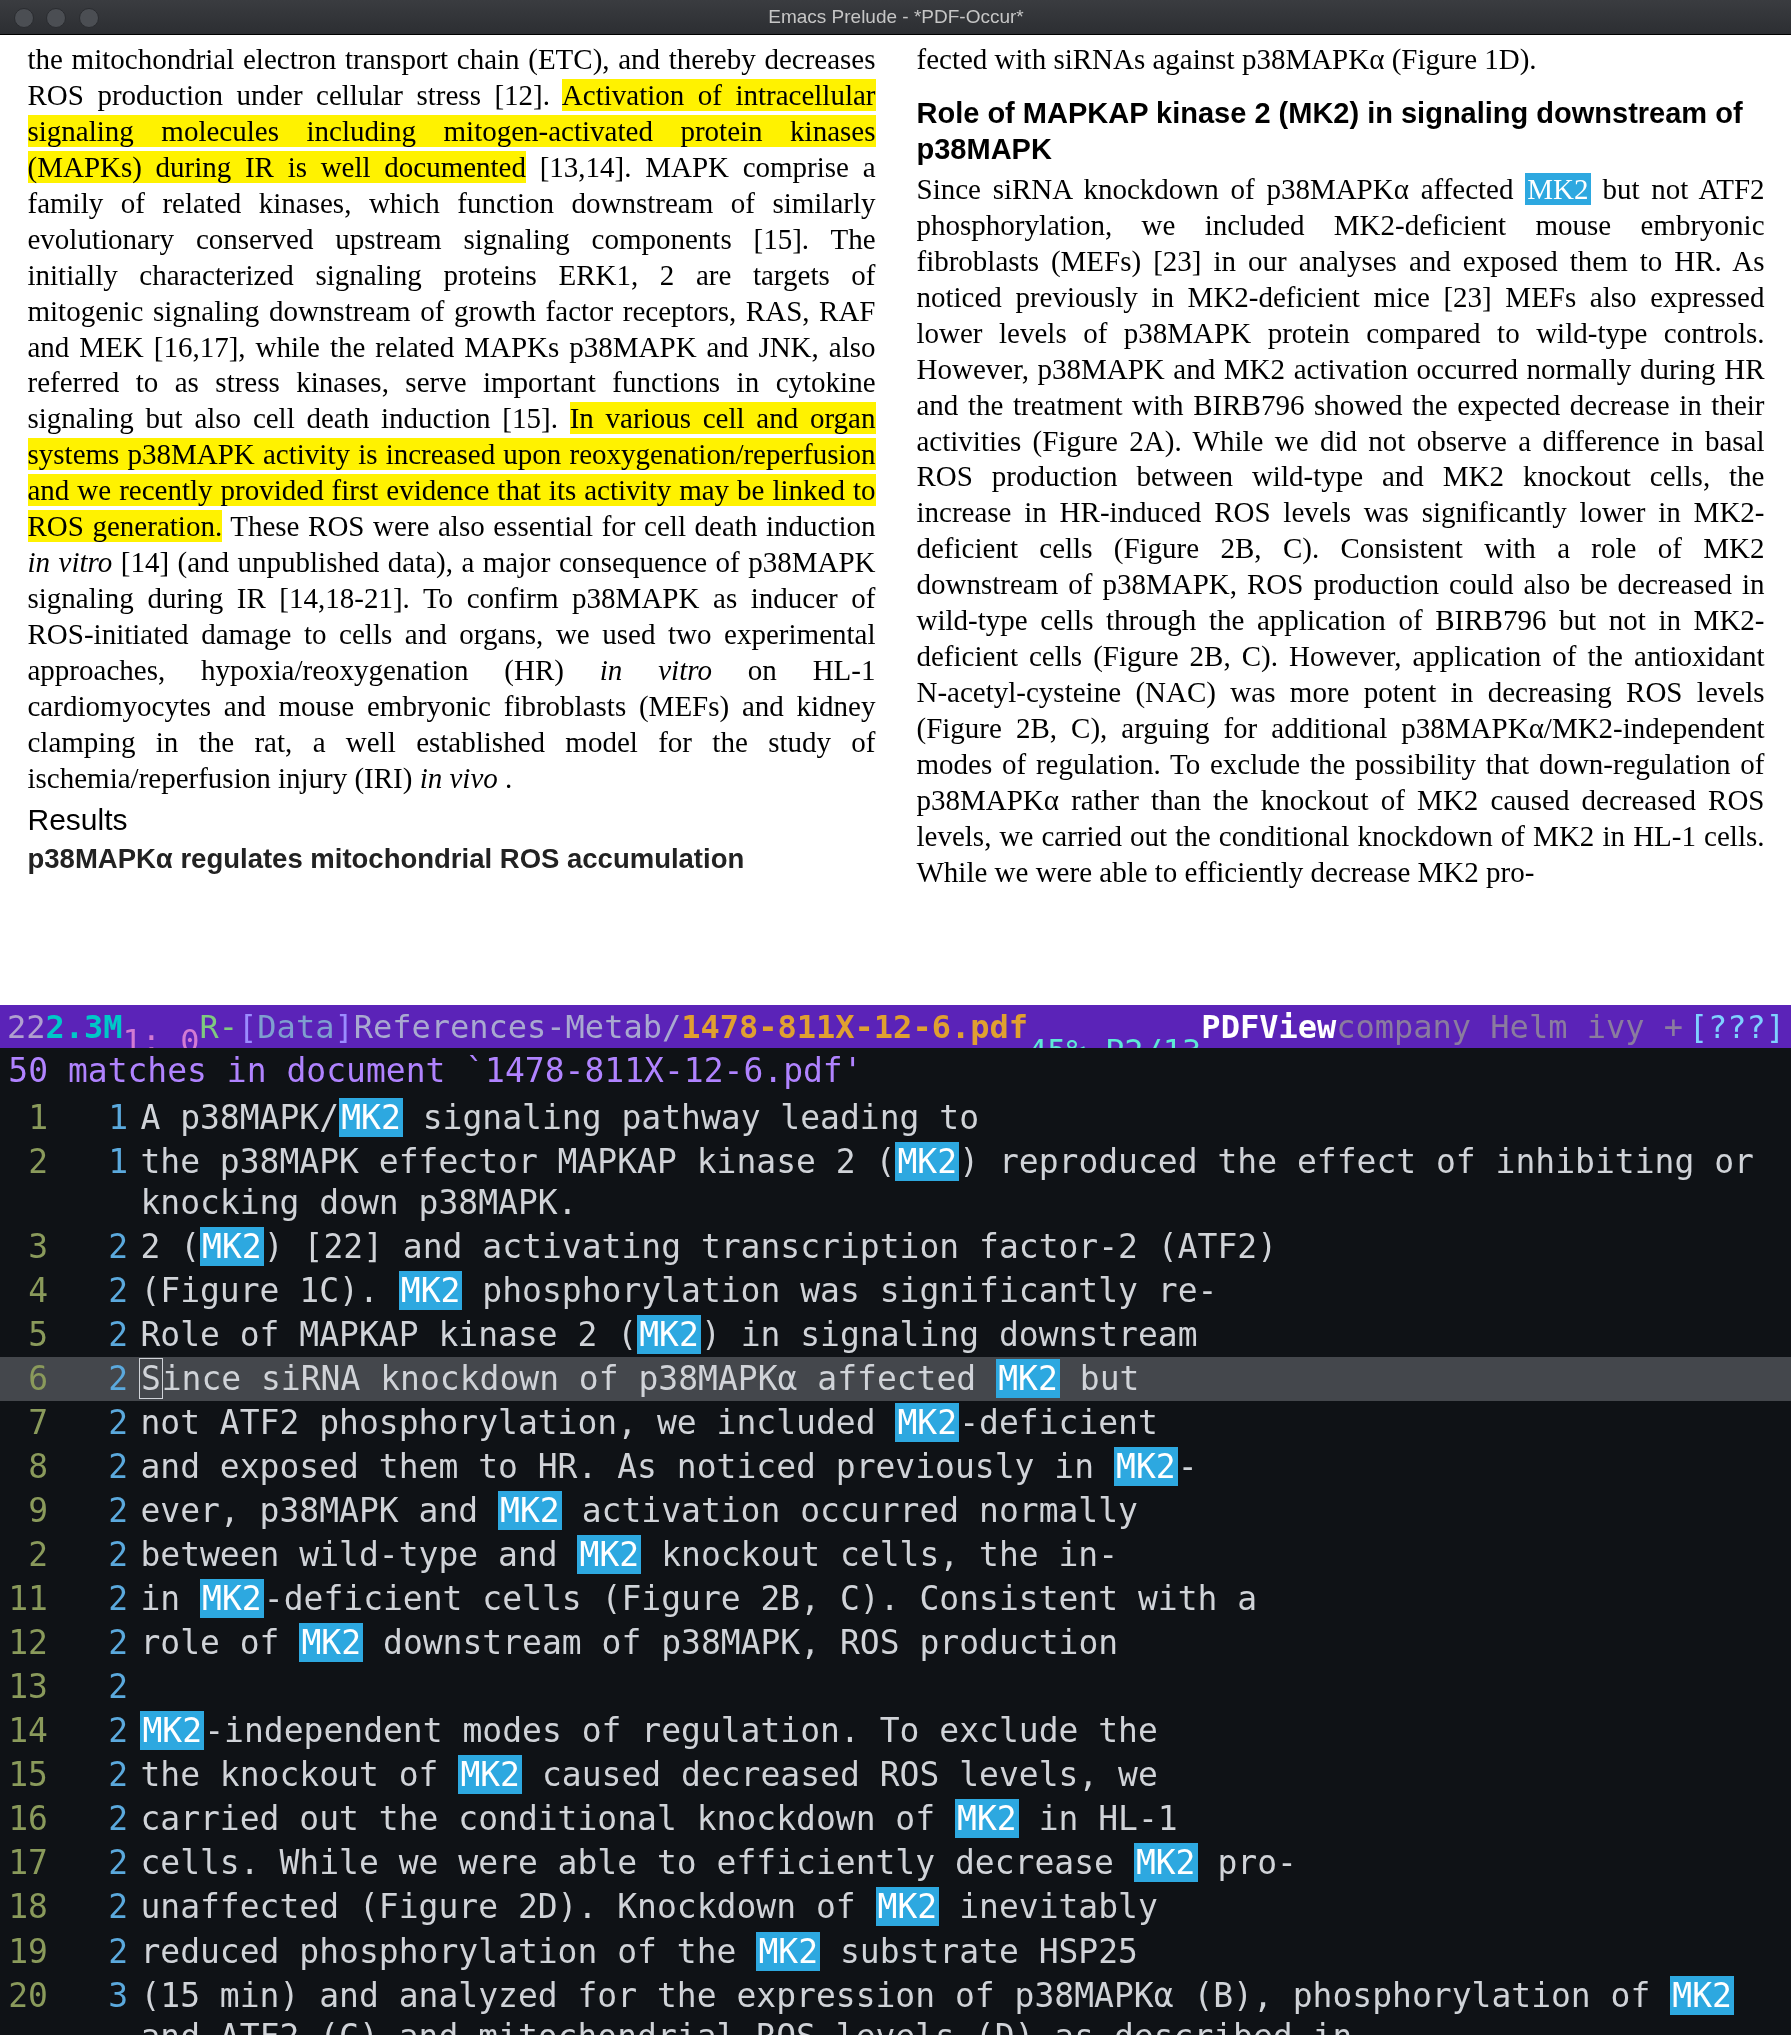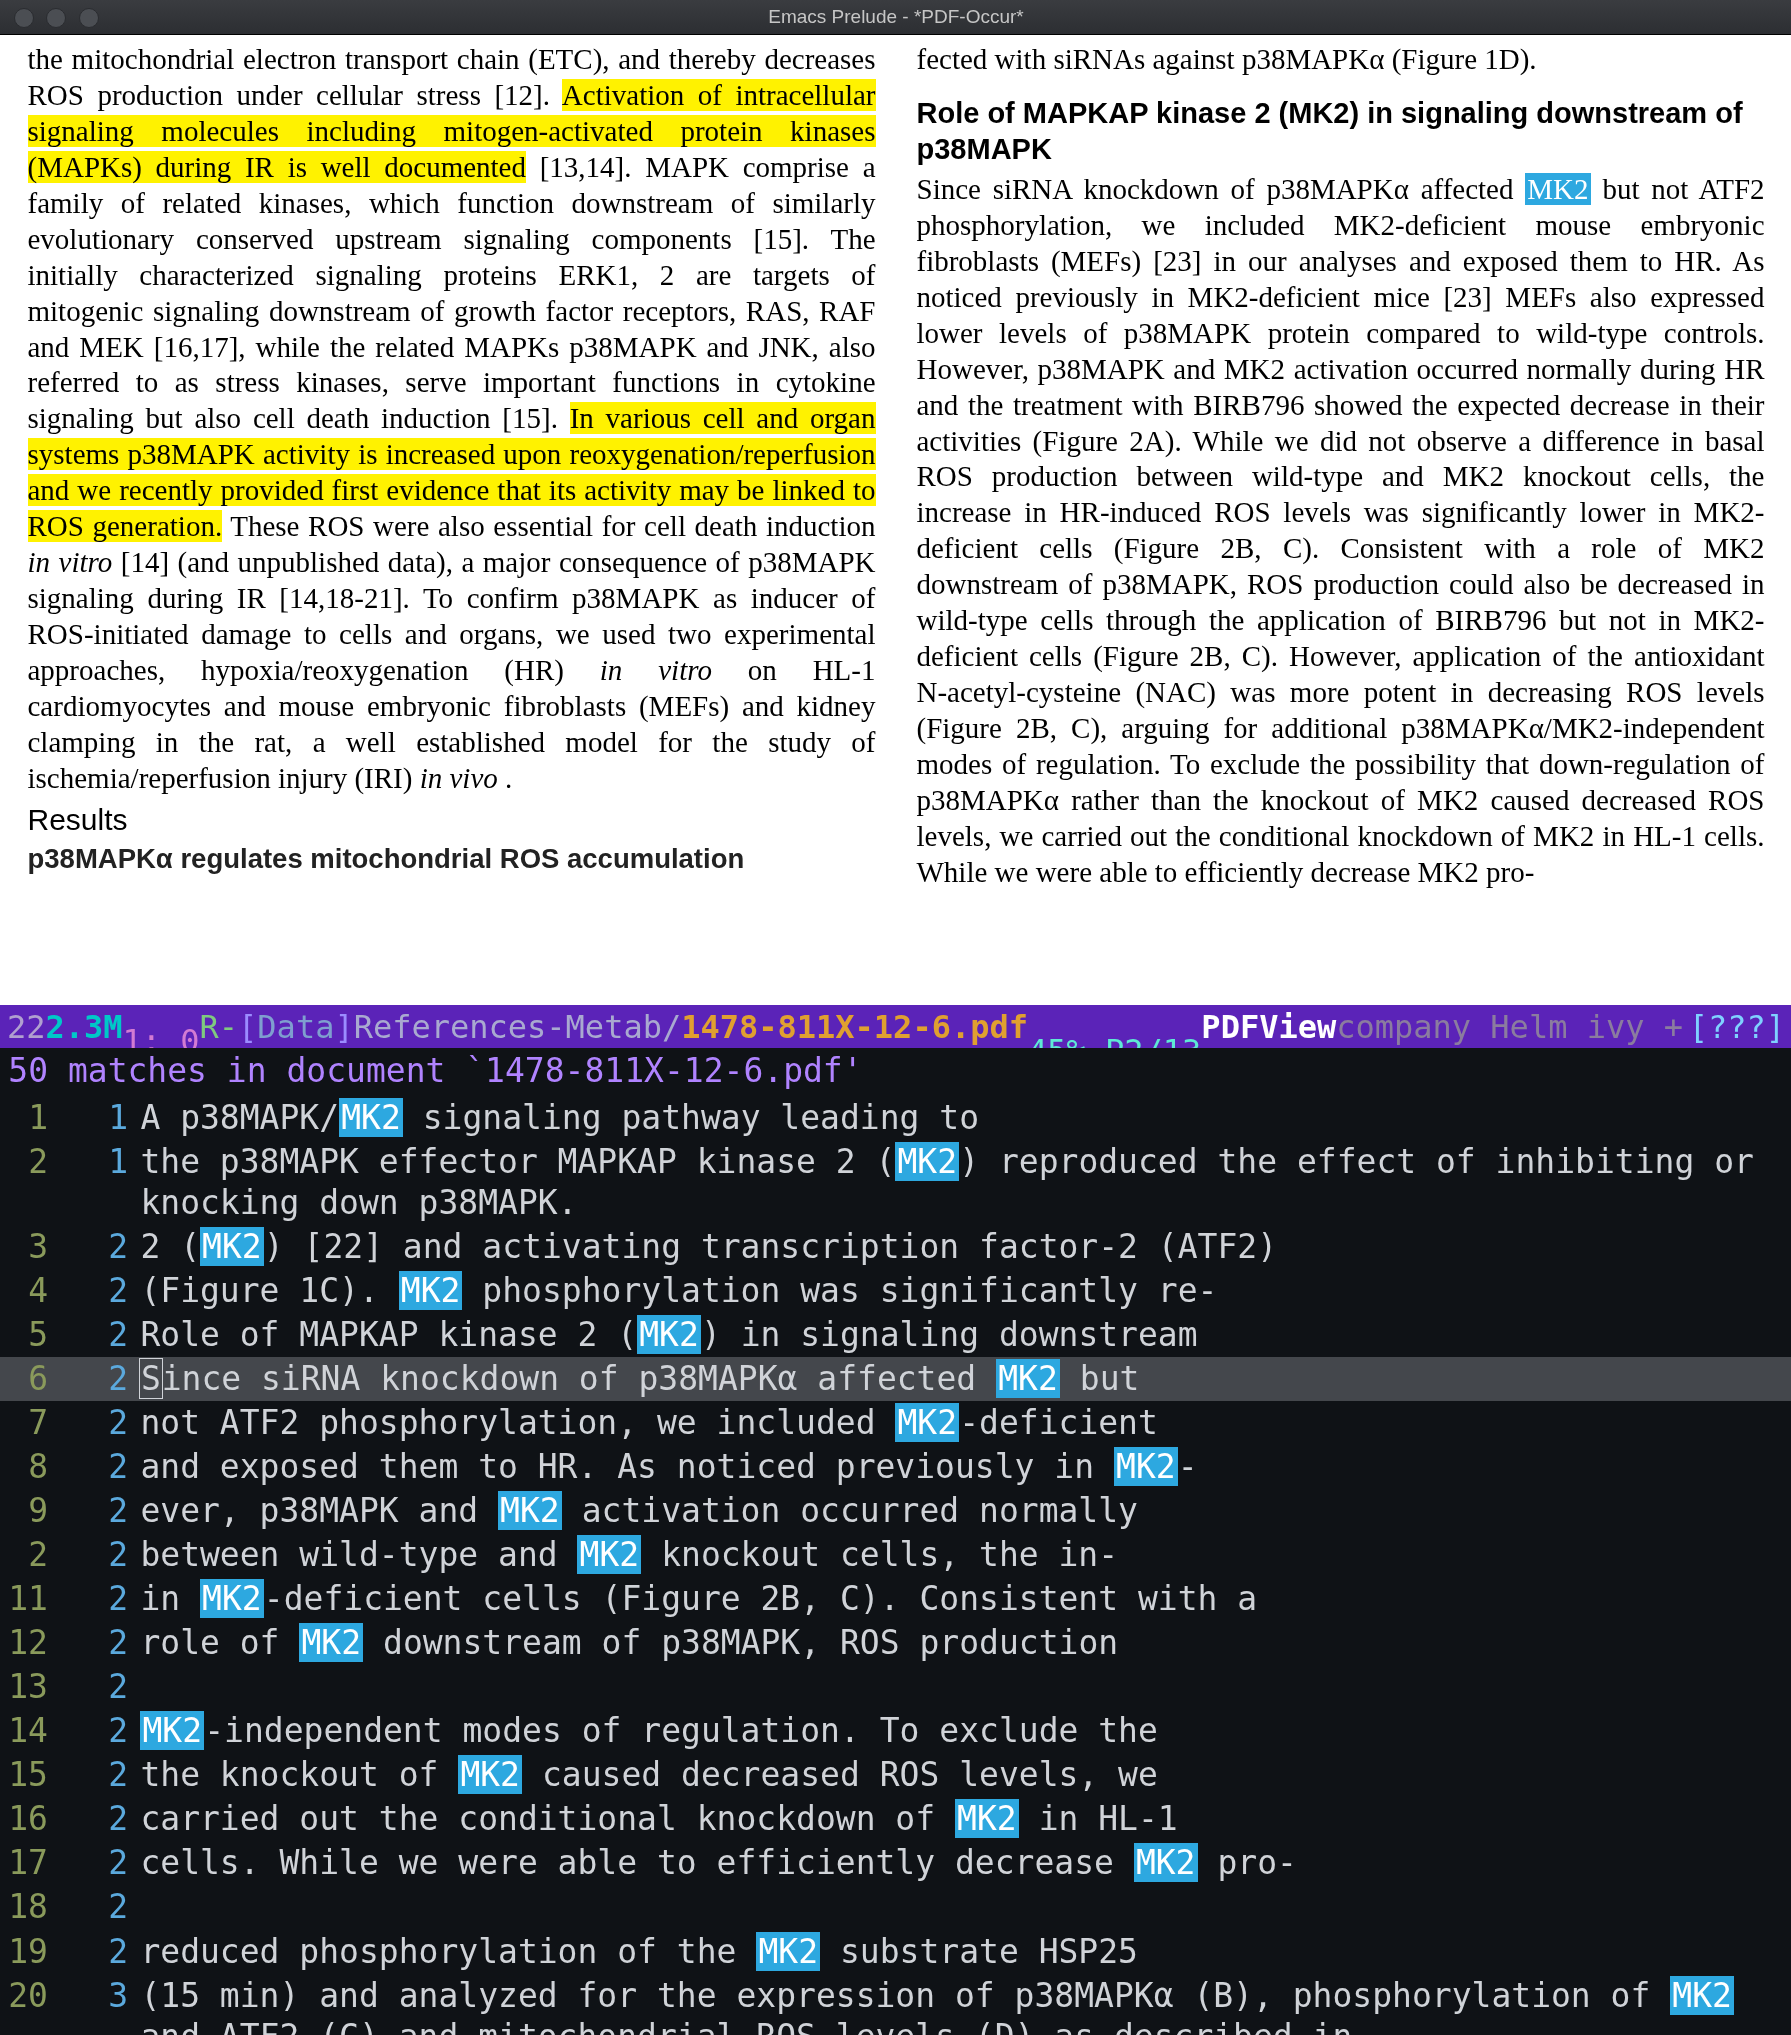--- a/index.html
+++ b/index.html
@@ -219,20 +219,21 @@
         <div class="txt"><span>carried out the conditional knockdown of </span><span class="hl-m">MK2</span><span> in HL-1</span></div>
       </div>
       <div class="occur-row">
         <div class="gut-l">17</div>
         <div class="gut-r">2</div>
         <div class="txt"><span>cells. While we were able to efficiently decrease </span><span class="hl-m">MK2</span><span> pro-</span></div>
       </div>
       <div class="occur-row">
         <div class="gut-l">18</div>
         <div class="gut-r">2</div>
+        <div class="txt"><span>unaffected (Figure 2D). Knockdown of </span><span class="hl-m">MK2</span><span> inevitably</span></div>
       </div>
       <div class="occur-row">
         <div class="gut-l">19</div>
         <div class="gut-r">2</div>
         <div class="txt"><span>reduced phosphorylation of the </span><span class="hl-m">MK2</span><span> substrate HSP25</span></div>
       </div>
       <div class="occur-row">
         <div class="gut-l">20</div>
         <div class="gut-r">3</div>
         <div class="txt"><span>(15 min) and analyzed for the expression of p38MAPKα (B), phosphorylation of </span><span class="hl-m">MK2</span><span> and ATF2 (C) and mitochondrial ROS levels (D) as described in</span></div>

